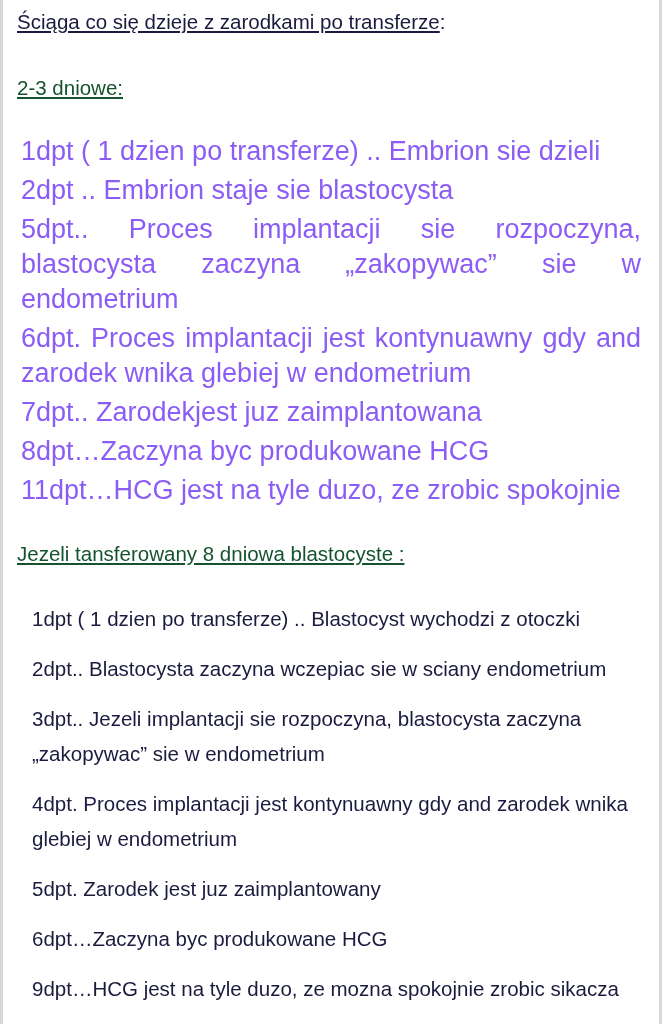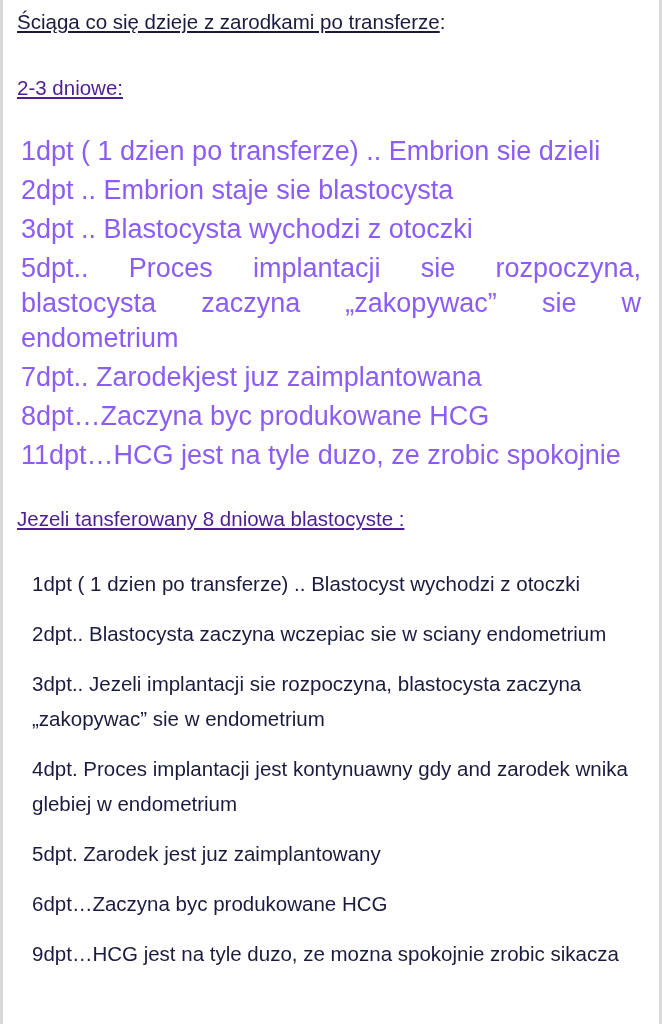--- a/index.html
+++ b/index.html
@@ -46,21 +46,21 @@
     font-weight: 400;
   }
   .heading .u {
     text-decoration: underline;
   }
   .section-title {
     font-size: 20.5px;
     line-height: 28px;
     margin: 0;
     padding: 0;
-    color: #4c1d95;
+    color: #14532d;
     text-decoration: underline;
     font-weight: 400;
     display: inline-block;
     text-align: center;
   }
   .spacer-lg { height: 34px; }
   .spacer-md { height: 28px; }
   .spacer-sm { height: 18px; }
 
   .block-justified p {
@@ -96,22 +96,22 @@
   <div class="spacer-lg"></div>
 
   <div>
     <span class="section-title">2-3 dniowe:</span>
 
     <div class="spacer-md"></div>
 
     <div class="block-justified">
       <p>1dpt ( 1 dzien po transferze) .. Embrion sie dzieli</p>
       <p>2dpt .. Embrion staje sie blastocysta</p>
-      <p>3dpt .. Blastocysta wychodzi z otoczki</p>
       <p>5dpt..  Proces  implantacji  sie  rozpoczyna,  blastocysta  zaczyna „zakopywac” sie w endometrium</p>
+      <p>6dpt.  Proces  implantacji  jest  kontynuawny  gdy  and  zarodek wnika glebiej w endometrium</p>
       <p class="nowrapline">7dpt.. Zarodekjest juz zaimplantowana</p>
       <p class="nowrapline">8dpt…Zaczyna byc produkowane HCG</p>
       <p class="nowrapline">11dpt…HCG jest na tyle duzo, ze zrobic spokojnie</p>
     </div>
   </div>
 
   <div class="spacer-md"></div>
 
   <div>
     <span class="section-title">Jezeli tansferowany 8 dniowa blastocyste :</span>

